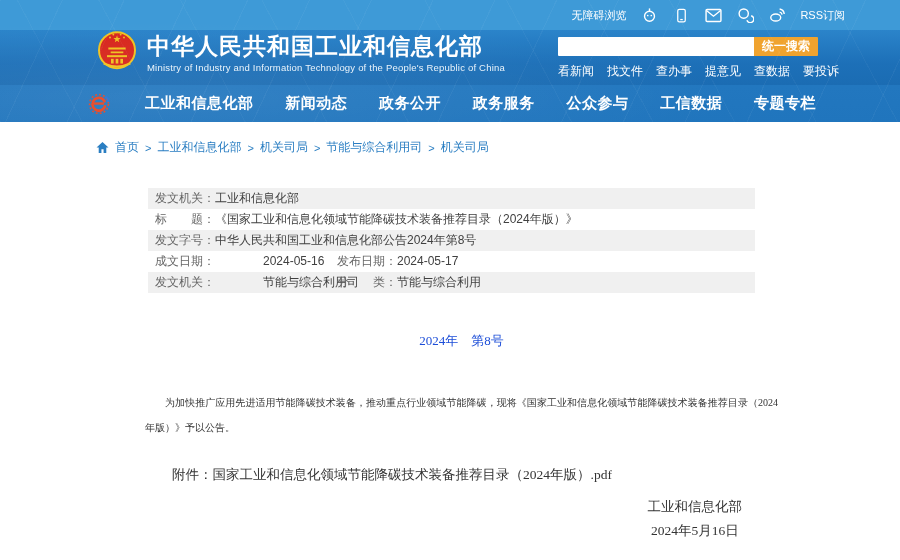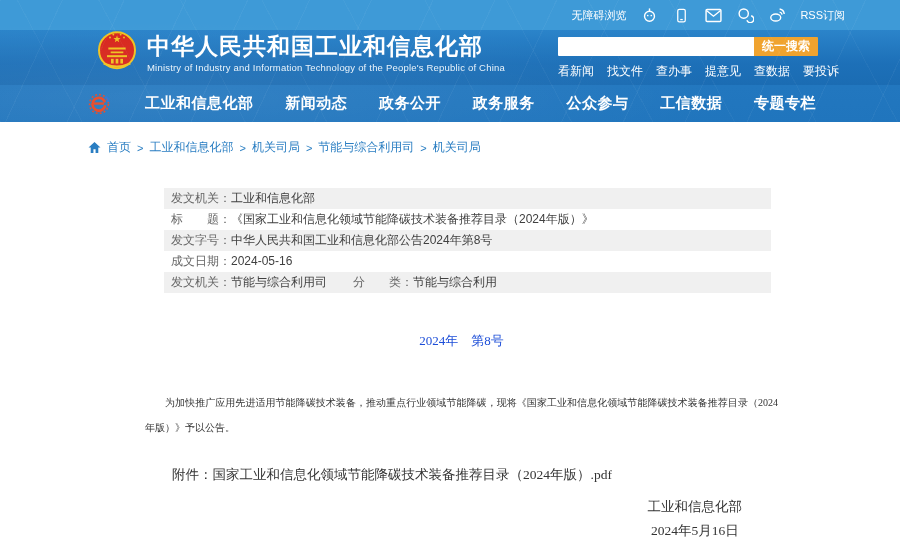--- a/index.html
+++ b/index.html
@@ -49,32 +49,32 @@
   .quick-links { position:absolute; left:558px; top:33px; display:flex; gap:13px; color:#fff; font-size:12px; }
   .quick-links span { cursor:pointer; }
   .nav-logo { position:absolute; left:88px; top:8px; width:22px; height:22px; cursor:pointer; }
   .nav-items {
     position:absolute; left:145px; right:84px; top:0; height:37px;
     display:flex; justify-content:space-between; align-items:center;
   }
   .nav-items a { color:#fff; font-size:15px; font-weight:600; text-decoration:none; cursor:pointer; letter-spacing:.5px; }
   
   .breadcrumb {
-    position:absolute; left:88px; top:139px; display:flex; align-items:center; gap:6px;
+    position:absolute; left:96px; top:139px; display:flex; align-items:center; gap:6px;
     font-size:12px; color:#2a7ec2;
   }
   .breadcrumb a { color:#2a7ec2; text-decoration:none; cursor:pointer; }
   .breadcrumb .sep { color:#2a7ec2; font-size:11px; }
   .crumb-home { width:13px; height:13px; display:inline-flex; }
   
-  .meta-table { position:absolute; left:164px; top:188px; width:607px; font-size:12px; }
+  .meta-table { position:absolute; left:148px; top:188px; width:607px; font-size:12px; }
   .m-row { display:flex; height:21px; line-height:21px; padding-left:7px; }
   .m-row.alt { background:#f0f0f0; }
   .m-cell { display:flex; }
-  .m-cell.first { width:182px; }
+  .m-cell.first { width:182px;gap:48px; }
   .m-label { color:#666; white-space:pre; }
   .m-value { color:#404040; white-space:nowrap; }
   
   .article { position:absolute; left:145px; top:300px; width:633px; color:#333; }
   .art-title { text-align:center; font-size:17px; font-weight:700; padding-top:7px; letter-spacing:1px; color:#333; }
   .art-issue { text-align:center; font-size:13px; margin-top:32px; color:#1d4ed8;
     font-family:"Liberation Serif","DejaVu Serif",serif; }
   .art-body {
     margin-top:40px; font-size:10px; line-height:25px; text-indent:2em; text-align:justify;
     font-family:"Liberation Serif","DejaVu Serif",serif;
@@ -222,20 +222,24 @@
       <span class="m-cell">
           <span class="m-label">发文字号：</span>
           <span class="m-value">中华人民共和国工业和信息化部公告2024年第8号</span>
         </span>
     </div>
     <div class="m-row">
       <span class="m-cell first">
           <span class="m-label">成文日期：</span>
           <span class="m-value">2024-05-16</span>
         </span>
+      <span class="m-cell">
+          <span class="m-label">发布日期：</span>
+          <span class="m-value">2024-05-17</span>
+        </span>
     </div>
     <div class="m-row alt">
       <span class="m-cell first">
           <span class="m-label">发文机关：</span>
           <span class="m-value">节能与综合利用司</span>
         </span>
       <span class="m-cell">
           <span class="m-label">分　　类：</span>
           <span class="m-value">节能与综合利用</span>
         </span>

